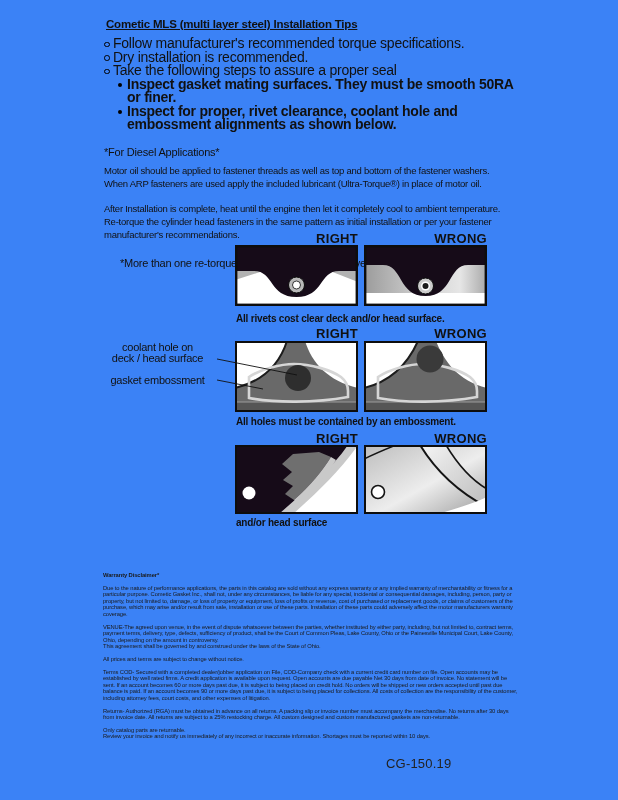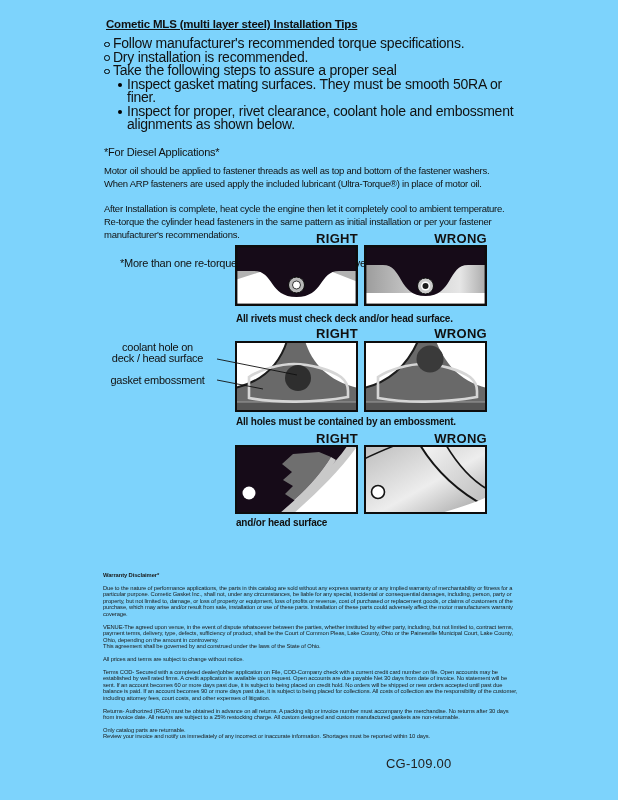--- a/index.html
+++ b/index.html
@@ -1,24 +1,24 @@
 <!DOCTYPE html>
 <html><head>
 <meta charset="utf-8">
 <style>
   html,body{margin:0;padding:0;background:#fff;}
-  .page{position:relative;width:618px;height:800px;background:#7dd3fc;overflow:hidden;
+  .page{position:relative;width:618px;height:800px;background:#3b82f6;overflow:hidden;
         font-family:"Liberation Sans","DejaVu Sans",sans-serif;color:#111;}
   
   .content{position:absolute;left:104px;top:18px;width:416px;}
   .title{font-size:11.5px;font-weight:bold;letter-spacing:-0.2px;margin:0 0 7px 2px;
          text-decoration:underline;}
   .bullets{margin:0;padding:0;list-style:none;font-size:14px;line-height:13.5px;letter-spacing:-0.25px;}
   .bullets li{position:relative;padding-left:9px;}
-  .bullets li.sub{padding-left:23px;}
+  .bullets li.sub{padding-left:23px;font-weight:bold;}
   .marker-o{position:absolute;left:0;top:4.5px;width:3.5px;height:3.5px;border:1px solid #000;border-radius:50%;}
   .marker-f{position:absolute;left:14px;top:5px;width:4px;height:4px;background:#000;border-radius:50%;}
   .diesel-h{font-size:11px;font-weight:normal;letter-spacing:-0.2px;margin:14px 0 6px 0;}
   .body-p{font-size:9.5px;line-height:13px;letter-spacing:-0.25px;margin:0 8px 12px 0;}
   .note-p{font-size:11px;line-height:13px;letter-spacing:-0.25px;margin:16px;}
   
   .diagrams{position:absolute;left:0;top:228px;width:618px;height:322px;}
   .dg-label{position:absolute;width:123px;text-align:right;font-size:13px;font-weight:bold;letter-spacing:0.3px;}
   .dg-box{position:absolute;width:123px;}
   .dg-box svg{display:block;}
@@ -43,21 +43,21 @@
     <h1 class="title">Cometic MLS (multi layer steel) Installation Tips</h1>
     <ul class="bullets">
       <li><span class="marker-o"></span><span>Follow manufacturer's recommended torque specifications.</span></li>
       <li><span class="marker-o"></span><span>Dry installation is recommended.</span></li>
       <li><span class="marker-o"></span><span>Take the following steps to assure a proper seal</span></li>
       <li class="sub"><span class="marker-f"></span><span>Inspect gasket mating surfaces.  They must be smooth 50RA or finer.</span></li>
       <li class="sub"><span class="marker-f"></span><span>Inspect for proper, rivet clearance, coolant hole and embossment alignments as shown below.</span></li>
     </ul>
     <div class="diesel-h">*For Diesel Applications*</div>
     <p class="body-p">Motor oil should be applied to fastener threads as well as top and bottom of the fastener washers. When ARP fasteners are used apply the included lubricant (Ultra-Torque®) in place of motor oil.</p>
-    <p class="body-p">After Installation is complete, heat cycle the engine then let it completely cool to ambient temperature. Re-torque the cylinder head fasteners in the same pattern as initial installation or per your fastener manufacturer's recommendations.</p>
+    <p class="body-p">After Installation is complete, heat until the engine then let it completely cool to ambient temperature. Re-torque the cylinder head fasteners in the same pattern as initial installation or per your fastener manufacturer's recommendations.</p>
     <p class="note-p">*More than one re-torque may be required to achieve proper fastener stretch*</p>
   </div>
 
   <div class="diagrams">
 
     <div class="dg-label" style="left:235px;top:3px;">RIGHT</div>
     <div class="dg-label" style="left:364px;top:3px;">WRONG</div>
 
     <div class="dg-box" style="left:235px;top:17px;">
       <svg width="123" height="61" viewBox="0 0 123 61">
@@ -83,21 +83,21 @@
         </defs>
         <rect x="0" y="0" width="123" height="61" fill="#ffffff"></rect>
         <rect x="0" y="20" width="123" height="28" fill="url(#p1g)"></rect>
         <path d="M0,0 H123 V20 H104 C84,20 89,51 61.5,51 C34,51 39,20 19,20 H0 Z" fill="#160b18"></path>
         <circle cx="61.5" cy="41" r="8" fill="#cccccc" stroke="#0a0a0a" stroke-width="1"></circle>
         <circle cx="61.5" cy="41" r="4.5" fill="#ffffff"></circle>
         <circle cx="61.5" cy="41" r="3" fill="#1c1c1c"></circle>
         <rect x="1.2" y="1.2" width="120.6" height="58.6" fill="none" stroke="#0d0d0d" stroke-width="2.4"></rect>
       </svg>
     </div>
-    <div class="dg-caption" style="top:85px;">All rivets must check deck and/or head surface.</div>
+    <div class="dg-caption" style="top:85px;">All rivets cost clear deck and/or head surface.</div>
 
     <div class="dg-label" style="left:235px;top:98px;">RIGHT</div>
     <div class="dg-label" style="left:364px;top:98px;">WRONG</div>
 
     <div class="side-label" style="left:100px;top:114px;width:115px;">
       <div>coolant hole on</div>
       <div>deck / head surface</div>
     </div>
     <div class="side-label" style="left:100px;top:147px;width:115px;">gasket embossment</div>
 
@@ -181,15 +181,15 @@
     <p>Due to the nature of performance applications, the parts in this catalog are sold without any express warranty or any implied warranty of merchantability or fitness for a particular purpose.  Cometic Gasket Inc., shall not, under any circumstances, be liable for any special, incidental or consequential damages, including, person, party or property, but not limited to, damage, or loss of property or equipment, loss of profits or revenue, cost of purchased or replacement goods, or claims of customers of the purchase, which may arise and/or result from sale, installation or use of these parts.  Installation of these parts could adversely affect the motor manufacturers warranty coverage.</p>
     <p class="tight">VENUE-The agreed upon venue, in the event of dispute whatsoever between the parties, whether instituted by either party, including, but not limited to, contract terms, payment terms, delivery, type, defects, sufficiency of product, shall be the Court of Common Pleas, Lake County, Ohio or the Painesville Municipal Court, Lake County, Ohio, depending on the amount in controversy.</p>
     <p>This agreement shall be governed by and construed under the laws of the State of Ohio.</p>
     <p>All prices and terms are subject to change without notice.</p>
     <p>Terms COD- Secured with a completed dealer/jobber application on File, COD-Company check with a current credit card number on file.  Open accounts may be established by well rated firms.  A credit application is available upon request.  Open accounts are due payable Net 30 days from date of invoice.  No statement will be sent.  If an account becomes 60 or more days past due, it is subject to being placed on credit hold.  No orders will be shipped or new orders accepted until past due balance is paid.  If an account becomes 90 or more days past due, it is subject to being placed for collections.  All costs of collection are the responsibility of the customer, including attorney fees, court costs, and other expenses of litigation.</p>
     <p>Returns- Authorized (RGA) must be obtained in advance on all returns.  A packing slip or invoice number must accompany the merchandise.  No returns after 30 days from invoice date.  All returns are subject to a 25% restocking charge.  All custom designed and custom manufactured gaskets are non-returnable.</p>
     <p class="tight">Only catalog parts are returnable.</p>
     <p class="tight">Review your invoice and notify us immediately of any incorrect or inaccurate information.  Shortages must be reported within 10 days.</p>
   </div>
 
-  <div class="page-num">CG-109.00</div>
+  <div class="page-num">CG-150.19</div>
 
 </div>
 
 </body></html>

